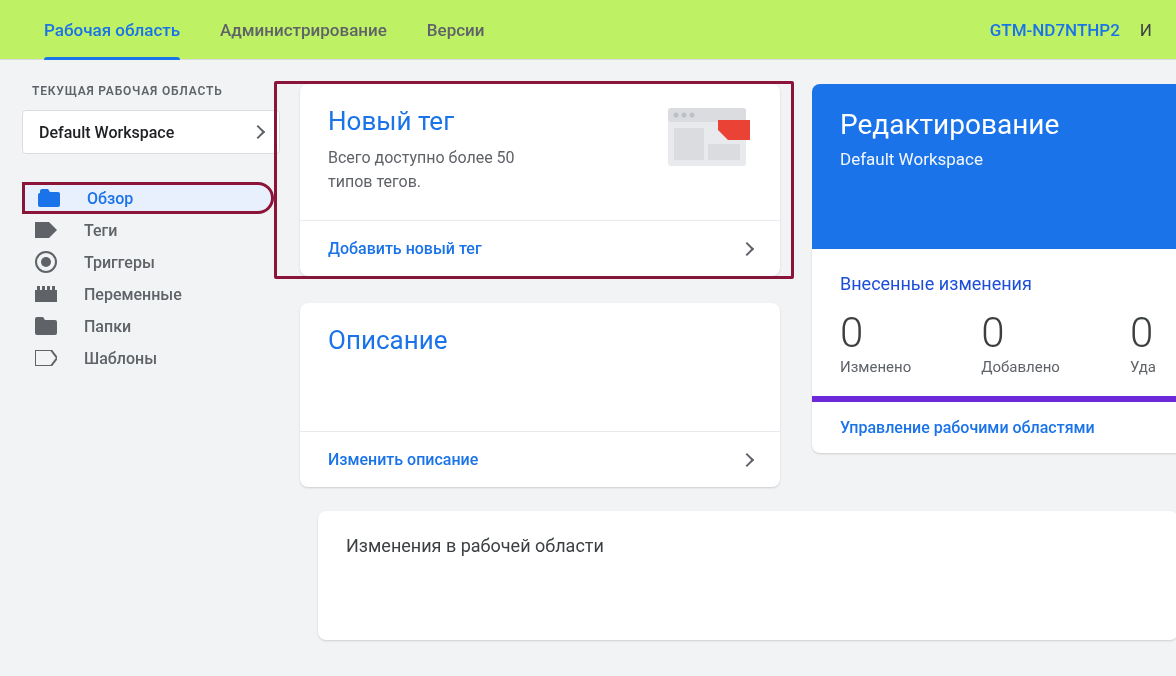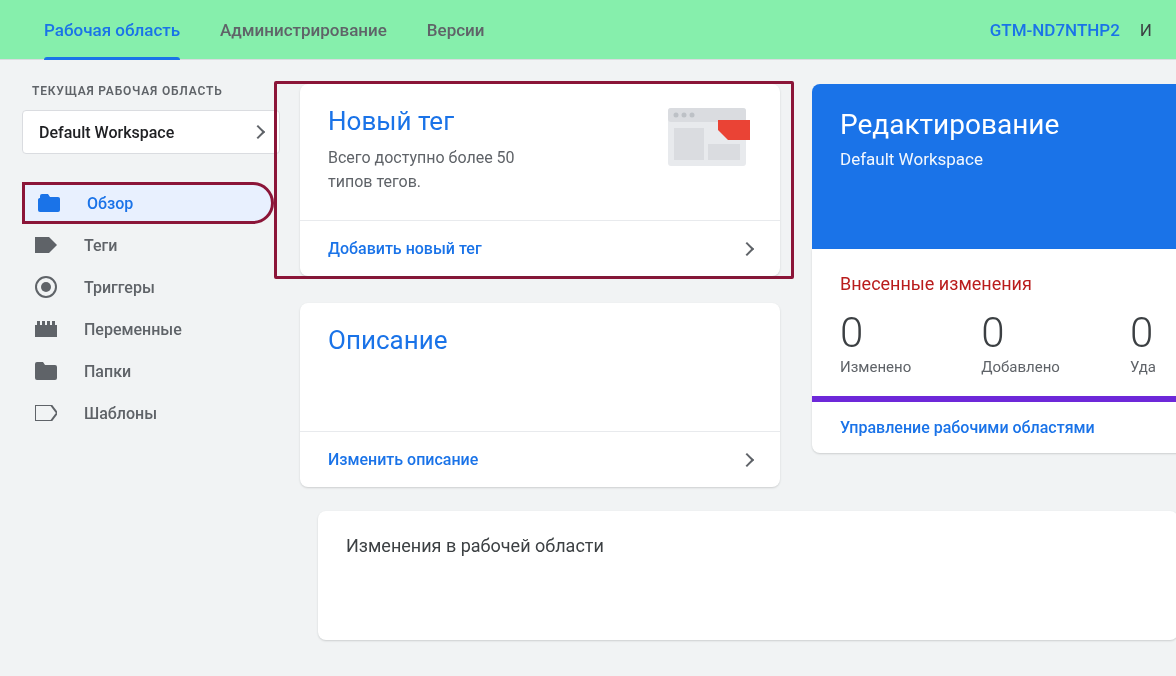--- a/index.html
+++ b/index.html
@@ -1,33 +1,33 @@
 <!DOCTYPE html>
 <html><head>
 <meta charset="utf-8">
 <style>
   * { box-sizing: border-box; margin: 0; padding: 0; }
   body { font-family: 'Google Sans', Roboto, Arial, sans-serif; background: #f1f3f4; width: 1176px; height: 676px; overflow: hidden; }
   
-  .tabs-bar { background: #86efac; height: 60px; display: flex; align-items: center; padding: 0 24px; border-bottom: 1px solid #dadce0; }
+  .tabs-bar { background: #bef264; height: 60px; display: flex; align-items: center; padding: 0 24px; border-bottom: 1px solid #dadce0; }
   .tab { padding: 0 20px; height: 60px; display: flex; align-items: center; color: #5f6368; font-size: 17px; font-weight: 500; cursor: pointer; position: relative; }
   .tab.active { color: #1a73e8; }
   .tab.active::after { content: ''; position: absolute; bottom: 0; left: 20px; right: 20px; height: 3px; background: #1a73e8; border-radius: 3px 3px 0 0; }
   .spacer { flex: 1; }
   .container-id { color: #1a73e8; font-size: 17px; font-weight: 500; margin-right: 20px; cursor: pointer; }
   .truncated { color: #3c4043; font-size: 17px; }
 
   .main { display: flex; }
   
   .sidebar { width: 285px; padding: 24px 0 0 22px; }
   .ws-label { font-size: 12px; font-weight: 600; color: #5f6368; letter-spacing: 0.8px; padding-left: 10px; margin-bottom: 12px; }
   .ws-select { background: #fff; border: 1px solid #dadce0; border-radius: 4px; height: 44px; display: flex; align-items: center; justify-content: space-between; padding: 0 16px; width: 258px; cursor: pointer; margin-bottom: 28px; }
   .ws-select-text { font-size: 16px; font-weight: 500; color: #202124; }
   
-  .nav-item { height: 42px; display: flex; align-items: center; padding-left: 12px; border-radius: 0 25px 25px 0; width: 252px; cursor: pointer; color: #5f6368; }
+  .nav-item { height: 32px; display: flex; align-items: center; padding-left: 12px; border-radius: 0 25px 25px 0; width: 252px; cursor: pointer; color: #5f6368; }
   .nav-item.active { background: #e8f0fe; color: #1a73e8; }
   .nav-item.highlighted { border: 3px solid #8b1538; }
   .nav-icon { width: 24px; height: 24px; display: flex; align-items: center; justify-content: center; margin-right: 26px; }
   .nav-label { font-size: 16px; font-weight: 500; }
   .nav-item.active .nav-label { color: #1a73e8; }
   
   .content { flex: 1; padding: 24px 10px 0 20px; display: flex; gap: 32px; }
   .col-left { width: 480px; }
   .col-right { flex: 1; }
   
@@ -42,21 +42,21 @@
   .tag-illustration { width: 90px; height: 70px; }
   
   .highlight-wrap { border: 3px solid #8b1538; border-radius: 2px; margin: -3px -14px 24px -26px; padding: 0 11px 0 23px; }
   .highlight-wrap .card { margin-bottom: 0; }
   
   .blue-card { background: #1a73e8; color: #fff; border-radius: 8px 8px 0 0; padding: 24px 28px 80px; }
   .blue-title { font-size: 28px; font-weight: 400; margin-bottom: 8px; }
   .blue-sub { font-size: 17px; opacity: 0.95; }
   
   .changes-card { background: #fff; border-radius: 0 0 8px 8px; padding: 24px 28px 16px; box-shadow: 0 1px 2px rgba(60,64,67,0.2); margin-bottom: 24px; }
-  .changes-title { font-size: 18px; color: #b91c1c; margin-bottom: 18px; }
+  .changes-title { font-size: 18px; color: #1d4ed8; margin-bottom: 18px; }
   .stats { display: flex; gap: 70px; }
   .stat-num { font-size: 42px; font-weight: 300; color: #3c4043; line-height: 1; }
   .stat-label { font-size: 15px; color: #5f6368; margin-top: 4px; }
   .changes-action { border-top: 6px solid #6d28d9; margin: 20px -28px 0; padding: 16px 28px 0; }
   .changes-link { color: #1a73e8; font-size: 16px; font-weight: 500; cursor: pointer; }
   
   .workspace-changes { width: 870px; }
   .wc-title { font-size: 18px; color: #3c4043; padding: 24px 28px; }
   
   .chevron { width: 10px; height: 10px; border-right: 2px solid #5f6368; border-bottom: 2px solid #5f6368; transform: rotate(-45deg); }

